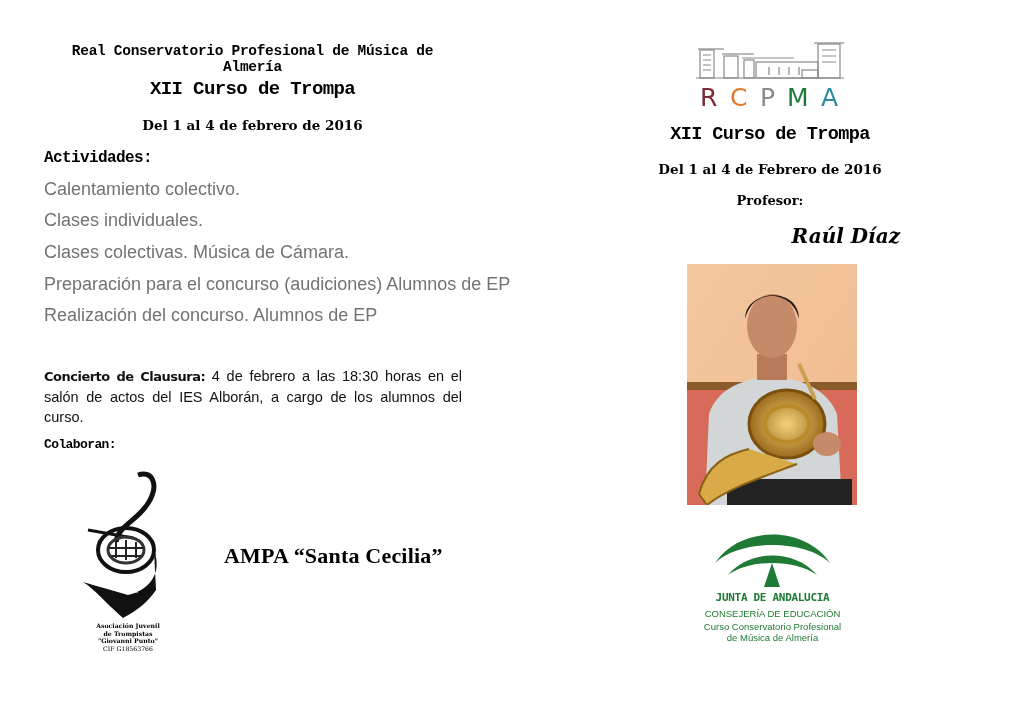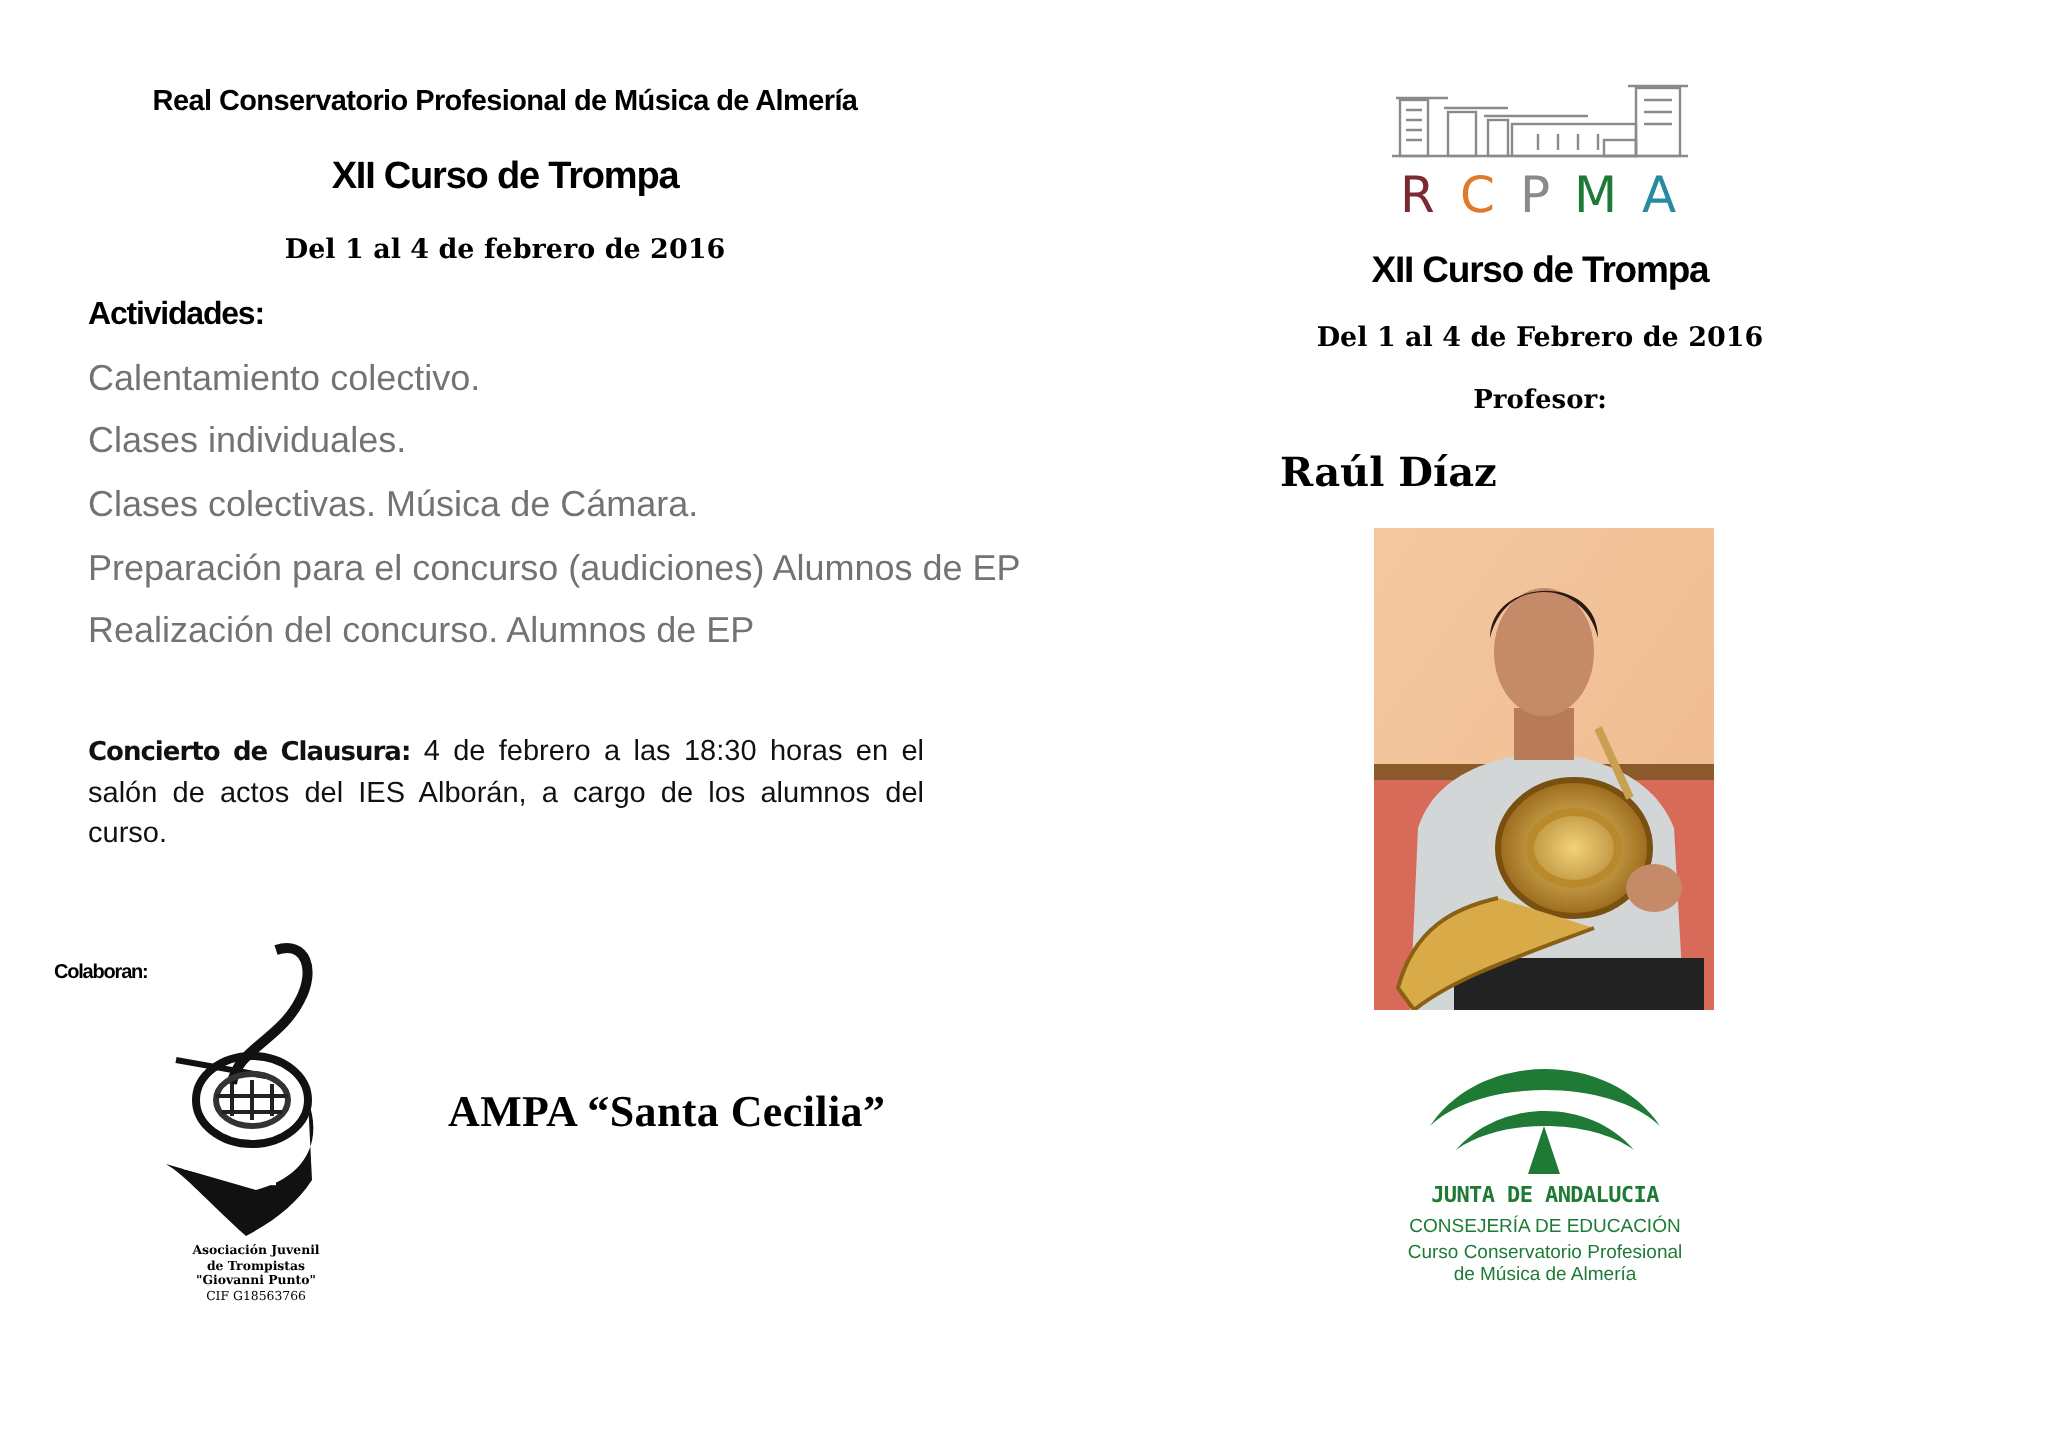--- a/index.html
+++ b/index.html
@@ -1,42 +1,42 @@
 <!DOCTYPE html>
 <html><head>
   <meta charset="utf-8">
   <style>
     html, body { margin: 0; padding: 0; }
     body {
       width: 1024px; height: 724px; background: #ffffff; position: relative; overflow: hidden;
       font-family: "Liberation Sans", sans-serif; color: #000;
     }
-    .heavy { font-family: Liberation Sans, sans-serif; font-weight: bold; letter-spacing: -0.3px; }
+    .heavy { font-family: Liberation Mono, monospace; font-weight: bold; letter-spacing: -0.3px; }
     .abs { position: absolute; }
 
     
     #conservatorio { left: 40px; top: 43px; width: 425px; text-align: center; font-size: 14.5px; }
     #left-title { left: 40px; top: 78px; width: 425px; text-align: center; font-size: 19px; letter-spacing: -0.6px; }
     #left-dates { left: 40px; top: 117px; width: 425px; text-align: center; font-size: 13.5px; font-family: "DejaVu Serif", serif; font-weight: bold; }
     #activities-heading { left: 44px; top: 149px; font-size: 16px; letter-spacing: -0.6px; }
     .activity { position: absolute; left: 44px; font-size: 18px; color: #737373; white-space: nowrap; }
     #concert { left: 44px; top: 366px; width: 418px; font-size: 14.5px; line-height: 20px; text-align: justify; color: #111; }
     #concert .label { font-family: "DejaVu Sans", sans-serif; font-weight: bold; font-size: 13px; letter-spacing: -0.5px; }
-    #collab-heading { left: 27px; top: 437px; font-size: 10px; letter-spacing: -0.6px; margin-top: 44px; }
+    #collab-heading { left: 44px; top: 437px; font-size: 13px; letter-spacing: -0.6px; }
     #horn-logo { left: 78px; top: 470px; width: 100px; height: 150px; }
     #assoc-text { left: 72px; top: 622px; width: 112px; text-align: center; font-family: "DejaVu Serif", serif; font-size: 6.2px; line-height: 7.5px; font-weight: bold; }
     #assoc-text .cif { font-weight: normal; }
     #ampa { left: 212px; top: 543px; font-family: "Liberation Serif", serif; font-weight: bold; font-size: 22px; letter-spacing: 0.2px; margin-left: 12px; }
 
     
     #rcpma-logo { left: 694px; top: 40px; width: 155px; height: 70px; }
     #right-title { left: 640px; top: 124px; width: 260px; text-align: center; font-size: 18.5px; letter-spacing: -0.6px; }
     #right-dates { left: 640px; top: 161px; width: 260px; text-align: center; font-size: 13.5px; font-family: "DejaVu Serif", serif; font-weight: bold; }
     #professor-label { left: 640px; top: 193px; width: 260px; text-align: center; font-size: 13px; font-family: "DejaVu Serif", serif; font-weight: bold; }
-    #professor-name { left: 640px; top: 224px; width: 260px; text-align: left; font-size: 20px; font-family: "DejaVu Serif", serif; font-weight: bold; }
+    #professor-name { left: 640px; top: 224px; width: 260px; text-align: right; font-size: 20px; font-family: "DejaVu Serif", serif; font-weight: bold; font-style: italic; }
     #photo { left: 687px; top: 264px; width: 170px; height: 241px; overflow: hidden; }
     #junta-logo { left: 700px; top: 525px; width: 145px; height: 120px; }
   </style>
 </head>
 <body>
 
 <div id="conservatorio" class="abs heavy">Real Conservatorio Profesional de Música de Almería</div>
 <div id="left-title" class="abs heavy">XII Curso de Trompa</div>
 <div id="left-dates" class="abs">Del 1 al 4 de febrero de 2016</div>
 

